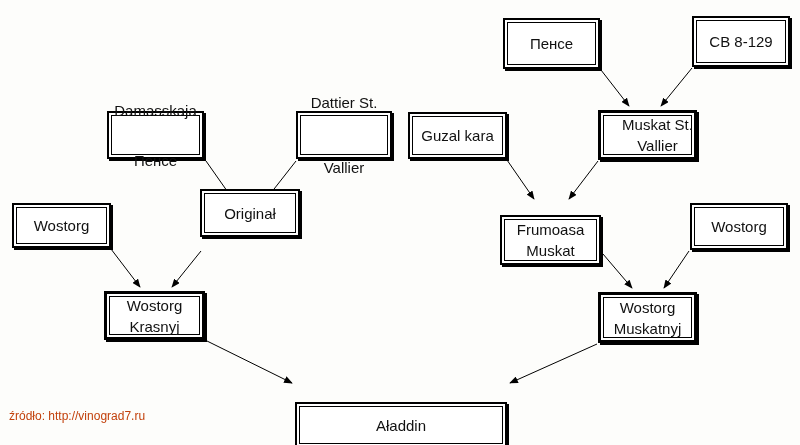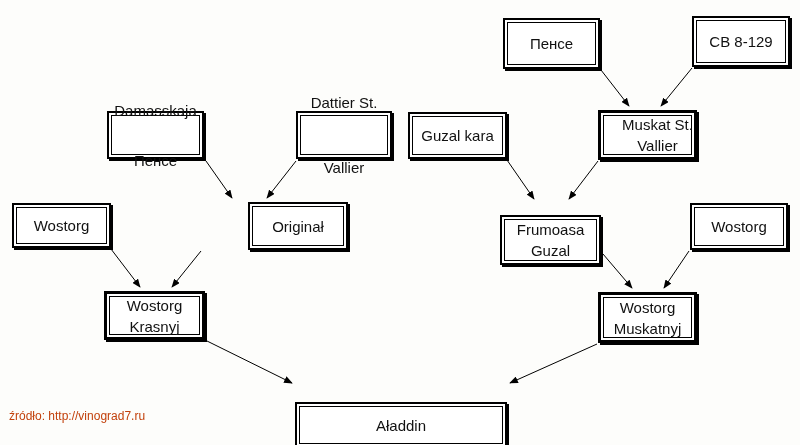--- a/index.html
+++ b/index.html
@@ -91,26 +91,26 @@
       <div class="node" style="left: 408px; top: 112px; width: 99px; height: 47px;">
         <div class="line">Guzal kara</div>
       </div>
       <div class="node heavy" style="left: 598px; top: 110px; width: 99px; height: 50px; padding-left: 20px;">
         <div class="line">Muskat St.</div>
         <div class="line">Vallier</div>
       </div>
       <div class="node" style="left: 12px; top: 203px; width: 99px; height: 45px;">
         <div class="line">Wostorg</div>
       </div>
-      <div class="node" style="left: 200px; top: 202px; width: 100px; height: 48px; margin-left: 48px;">
+      <div class="node" style="left: 200px; top: 189px; width: 100px; height: 48px;">
         <div class="line">Originał</div>
       </div>
       <div class="node" style="left: 500px; top: 215px; width: 101px; height: 50px;">
         <div class="line">Frumoasa</div>
-        <div class="line">Guzal</div>
+        <div class="line">Muskat</div>
       </div>
       <div class="node" style="left: 690px; top: 203px; width: 98px; height: 47px;">
         <div class="line">Wostorg</div>
       </div>
       <div class="node heavy" style="left: 104px; top: 291px; width: 101px; height: 49px;">
         <div class="line">Wostorg</div>
         <div class="line">Krasnyj</div>
       </div>
       <div class="node heavy" style="left: 598px; top: 292px; width: 99px; height: 51px;">
         <div class="line">Wostorg</div>

